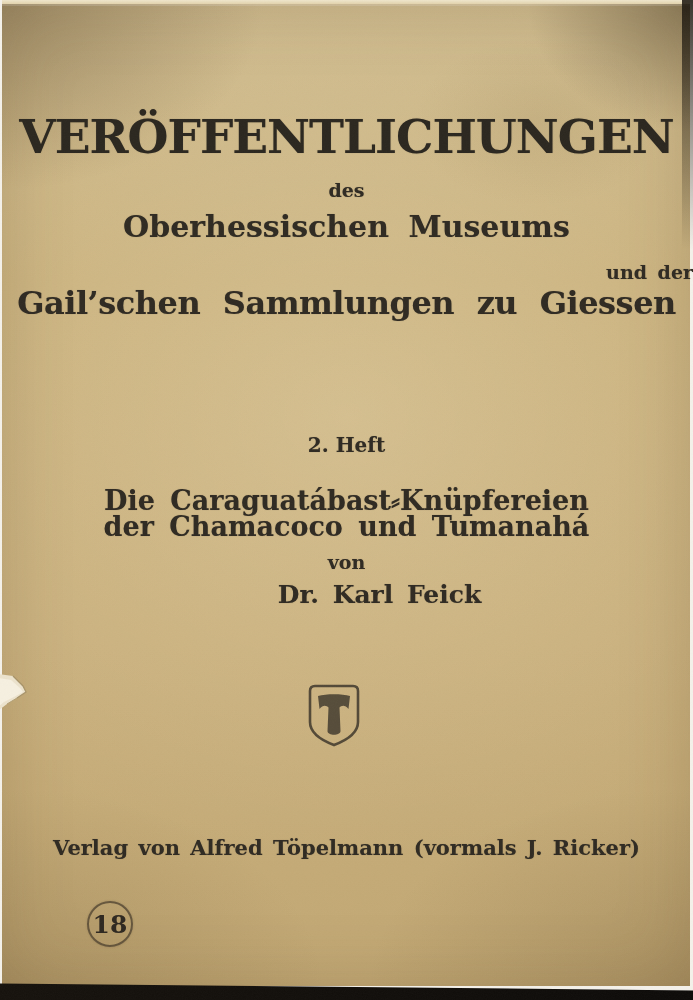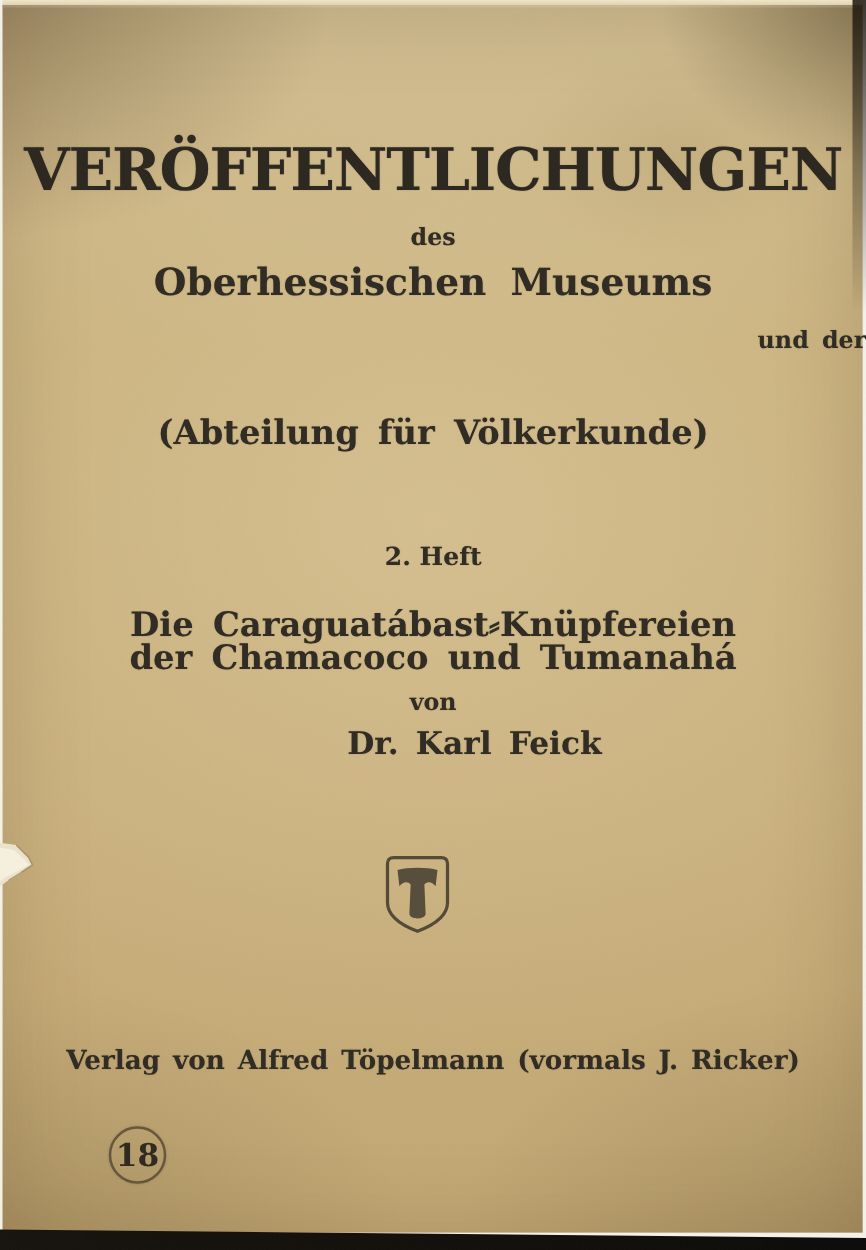--- a/index.html
+++ b/index.html
@@ -74,21 +74,21 @@
 
 <div class="photo">
 
   <div class="top-edge"></div>
   <div class="cover"></div>
 
   <div class="l series-title">VERÖFFENTLICHUNGEN</div>
   <div class="l word-des">des</div>
   <div class="l institution">Oberhessischen Museums</div>
   <div class="l word-undder">und der</div>
-  <div class="l department">(Abteilung für Völkerkunde)</div>
+  <div class="l collection">Gail’schen Sammlungen zu Giessen</div>
   <div class="l issue">2. Heft</div>
   <div class="l work-title-2">der Chamacoco und Tumanahá</div>
   <div class="l work-title-1">Die Caraguatábast⸗Knüpfereien</div>
   <div class="l word-von">von</div>
   <div class="l author">Dr. Karl Feick</div>
 
   <div class="logo">
     <svg width="52" height="64" viewBox="0 0 52 64" xmlns="http://www.w3.org/2000/svg">
       <path d="M7 2 H45 Q50 2 50 7 V38 Q50 52 26 61 Q2 52 2 38 V7 Q2 2 7 2 Z" fill="none" stroke="#433b2e" stroke-width="2.6"></path>
       <path d="M10 12 C18 9.5 34 9.5 42 12 L40.5 25 C37 20.5 33.5 21.5 31.5 23.5 L32.5 47 C32.5 52 19.5 52 19.5 47 L20.5 23.5 C18.5 21.5 15 20.5 11.5 25 Z" fill="#473f31"></path>

